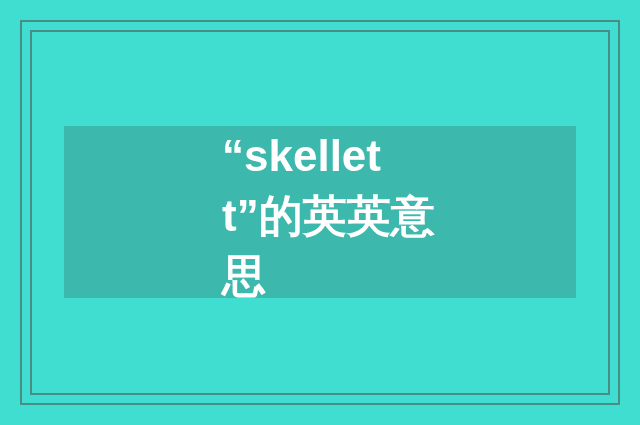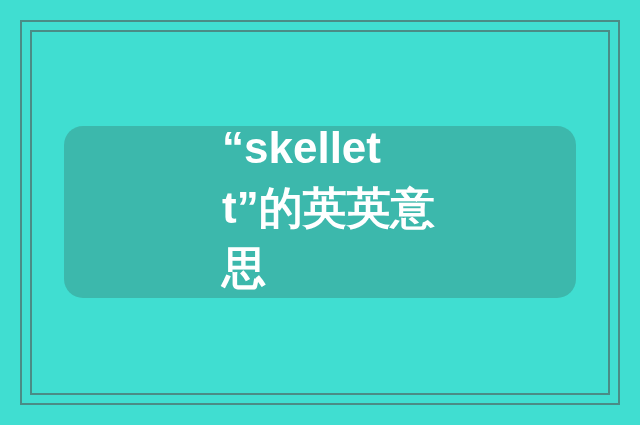--- a/index.html
+++ b/index.html
@@ -45,22 +45,21 @@
   
   .title-panel {
     position: absolute;
     left: 64px;
     top: 126px;
     width: 512px;
     height: 172px;
     background: #3cb8ac;
     box-sizing: border-box;
     display: flex;
-    align-items: flex-end;
-    border-radius: 19px;
+    align-items: flex-start;
   }
 
   .title-text {
     display: block;
     width: 222px;
     margin-left: 158px;
     color: #ffffff;
     font-size: 44px;
     font-weight: bold;
     line-height: 60px;

